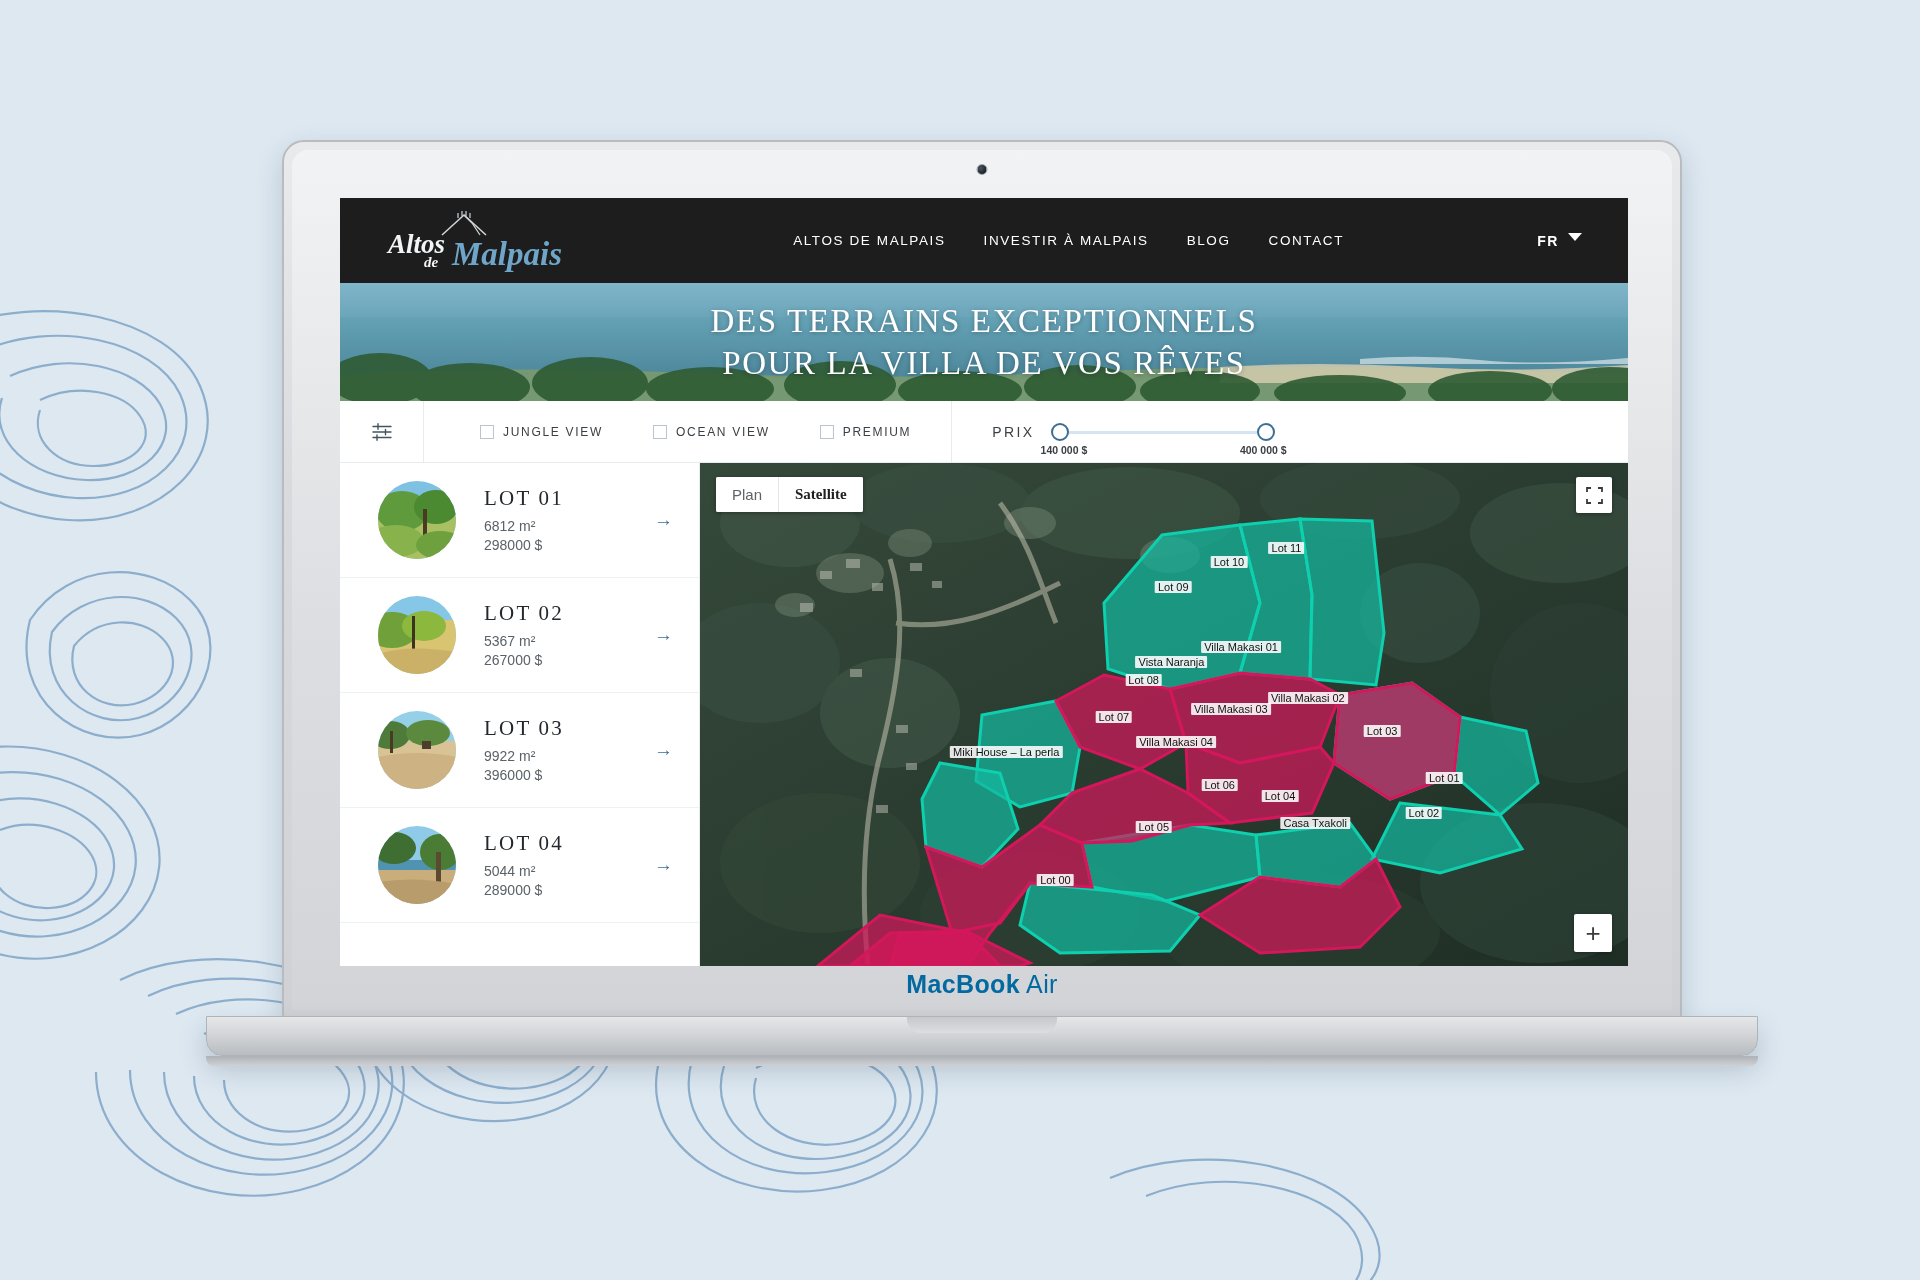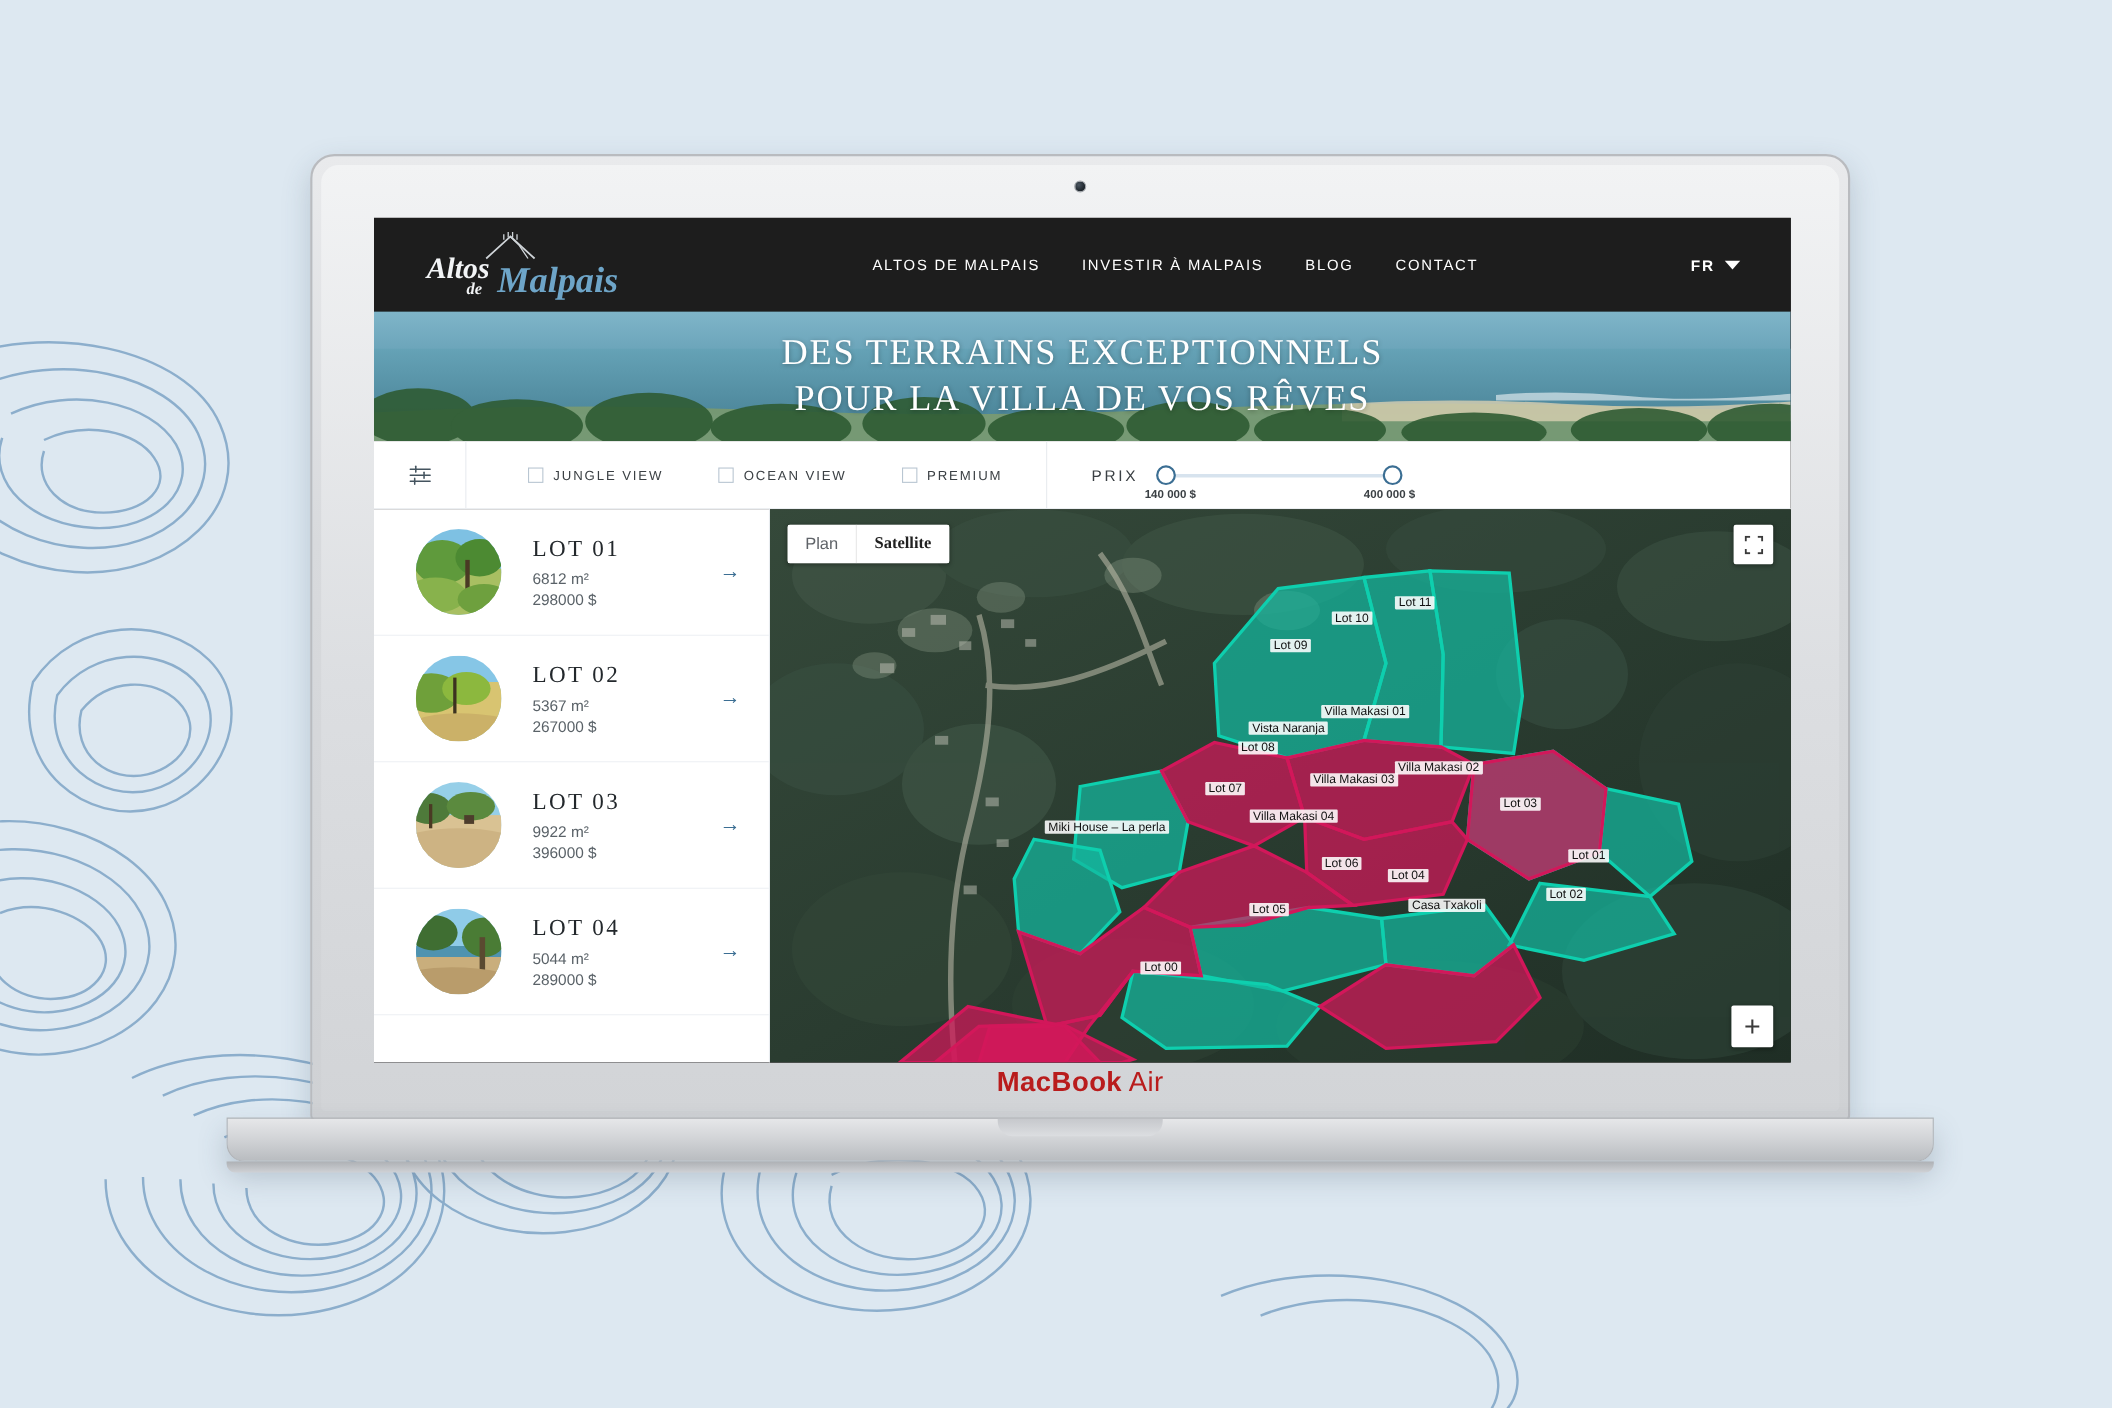--- a/index.html
+++ b/index.html
@@ -65,21 +65,21 @@
   .base-foot {
     position: absolute; left: -76px; top: 916px;
     width: 1552px; height: 10px;
     background: linear-gradient(180deg,#aeb1b5,#cfd1d5);
     border-radius: 0 0 8px 8px;
   }
   .brand {
     position: absolute; left: 0; top: 830px; width: 1400px;
     text-align: center;
     font-size: 25px; letter-spacing: .4px;
-    color: #b91c1c;
+    color: #0369a1;
   }
   .brand b { font-weight: 700; }
   .brand span { font-weight: 400; }
 
   
   .site-header {
     height: 85px; background: #1d1d1d;
     display: flex; align-items: center; position: relative;
   }
   .logo { margin-left: 40px; width: 190px; height: 64px; position: relative; }
@@ -91,21 +91,21 @@
     color: #ffffff; text-decoration: none;
     font-size: 13.5px; letter-spacing: 1.6px; font-weight: 500;
     padding: 30px 2px 30px 2px; position: relative; white-space: nowrap;
   }
   .nav a.active::after {
     content: ""; position: absolute; left: 0; right: 0; bottom: 14px;
     height: 2px; background: #ffffff;
   }
   .lang {
     margin-right: 46px; color: #fff; font-size: 14px; font-weight: 700;
-    letter-spacing: 1.6px; display: flex; align-items: center; gap: 9px;
+    letter-spacing: 1.6px; display: flex; align-items: flex-start; gap: 9px;
   }
   .caret { width: 0; height: 0; border-left: 7px solid transparent;
            border-right: 7px solid transparent; border-top: 8px solid #fff; }
 
   
   .hero {
     height: 118px; position: relative; overflow: hidden;
     display: flex; align-items: center; justify-content: center;
   }
   .hero-bg { position: absolute; inset: 0; }

